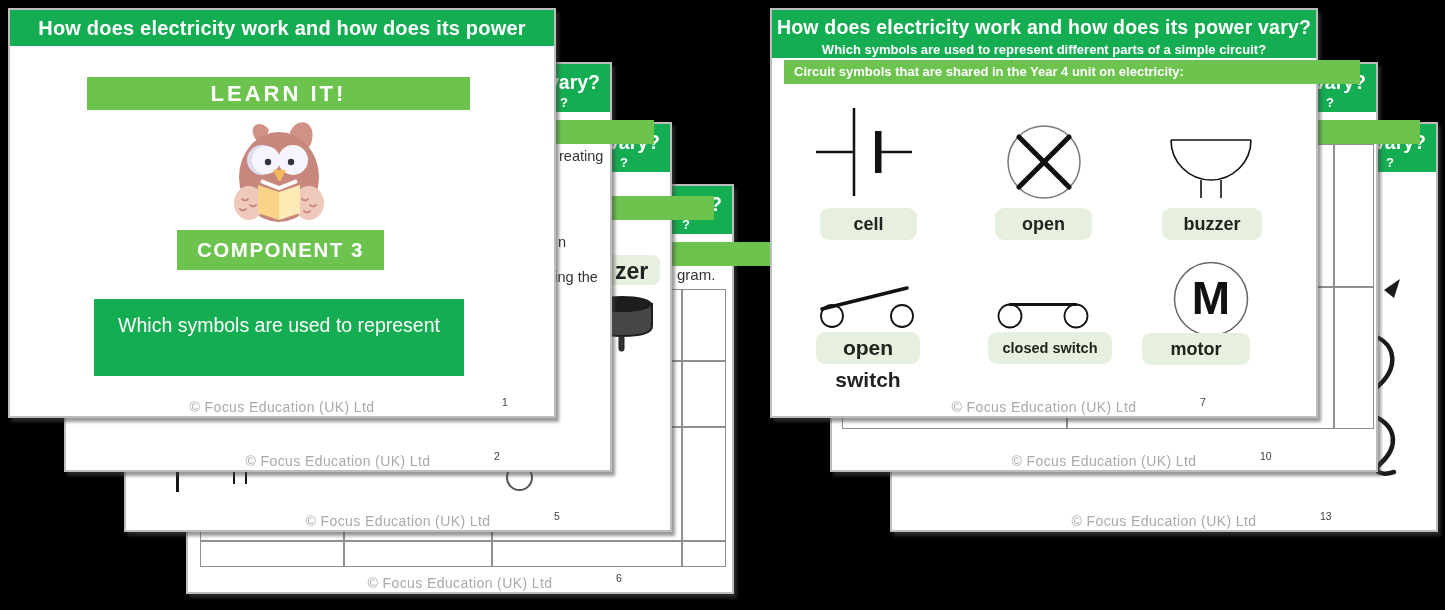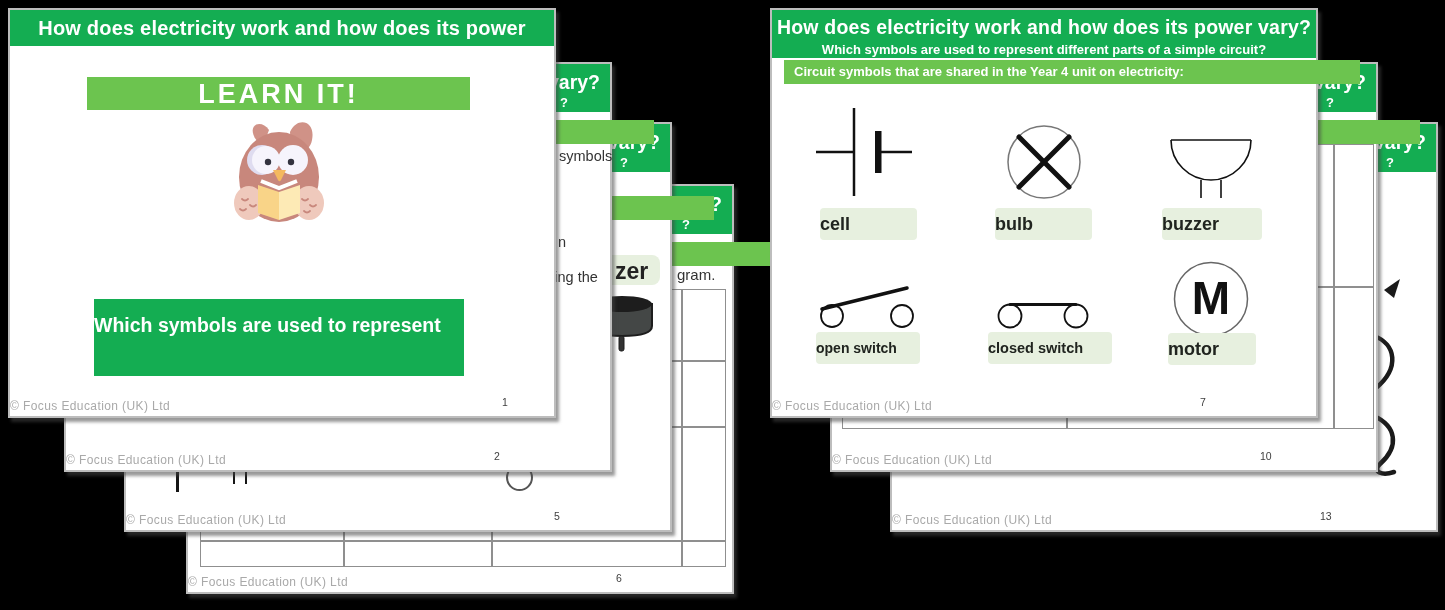--- a/index.html
+++ b/index.html
@@ -27,44 +27,44 @@
   .hdrb .stail{position:absolute;left:494px;top:31px;font-size:13px;font-weight:bold;color:#fff}
 
   
   .banner{position:absolute;left:12px;top:56px;width:576px;height:24px;background:#6cc44f;
           color:#fff;font-weight:bold;font-size:13px;line-height:24px;padding-left:10px;box-sizing:border-box;
           white-space:nowrap;overflow:hidden}
   .s7 .banner{top:50px}
   .s5 .banner{top:72px}
 
   
-  .copy{position:absolute;left:0;top:389px;width:100%;
-        font-size:12px;color:#a9a9a9;letter-spacing:.4px}
+  .copy{position:absolute;left:0;top:389px;width:100%;text-align:center;
+        font-size:14px;color:#a9a9a9;letter-spacing:.4px}
   .pnum{position:absolute;top:386px;left:428px;font-size:10.5px;color:#3e3e3e}
   .s1 .pnum{left:492px}
 
   
   .learn{position:absolute;left:77px;top:67px;width:383px;height:33px;background:#6cc44f;
-         color:#fff;font-weight:bold;font-size:27px;letter-spacing:3px;text-align:center;line-height:34px}
+         color:#fff;font-weight:bold;font-size:22px;letter-spacing:3px;text-align:center;line-height:34px}
   .owl{position:absolute;left:222px;top:109px;width:94px;height:104px}
   .comp{position:absolute;left:167px;top:220px;width:207px;height:40px;background:#6cc44f;
         color:#fff;font-weight:bold;font-size:20.5px;letter-spacing:1.5px;text-align:center;line-height:40px}
   .qbox{position:absolute;left:84px;top:289px;width:370px;height:77px;background:#14ad52;
-        color:#fff;font-weight:bold;font-size:19.5px;line-height:25.5px;text-align:left;
+        color:#fff;font-weight:normal;font-size:19.5px;line-height:25.5px;text-align:center;
         padding-top:14px;box-sizing:border-box}
 
   
-  .pill{position:absolute;background:#e7f0df;border-radius:4px;color:#20241f;
-        font-weight:600;height:32px;line-height:32px;font-size:18px}
+  .pill{position:absolute;background:#e7f0df;border-radius:9px;color:#20241f;
+        font-weight:600;text-align:center;height:32px;line-height:32px;font-size:18px}
   .pill-cell{left:48px;top:198px;width:97px}
   .pill-bulb{left:223px;top:198px;width:97px}
   .pill-buzzer{left:390px;top:198px;width:100px}
-  .pill-open{left:44px;top:322px;width:104px;font-size:14px}
+  .pill-open{left:44px;top:322px;width:104px;font-size:21px}
   .pill-closed{left:216px;top:322px;width:124px;font-size:14.5px}
-  .pill-motor{left:396px;top:323px;width:88px}
+  .pill-motor{left:370px;top:323px;width:108px}
   .sym{position:absolute}
 
   
   .frag{position:absolute;color:#333;font-size:14.5px}
   .s2 .f1{left:493px;top:84px}
   .s2 .f2{left:492px;top:170px}
   .s2 .f3{left:481px;top:205px}
   .s6 .gfrag{left:489px;top:80px;font-size:15px}
   .s5 .pillfrag{position:absolute;left:430px;top:131px;width:104px;height:30px;background:#e7f0df;border-radius:8px}
   .s5 .zer{position:absolute;left:489px;top:134px;font-size:23px;font-weight:600;color:#222}
@@ -127,21 +127,21 @@
     <div class="copy">© Focus Education (UK) Ltd</div>
     <div class="pnum">5</div>
   </div>
 
   <div class="slide s2">
     <div class="hdrb">
       <span class="tail">vary?</span>
       <span class="stail">?</span>
     </div>
     <div class="banner"></div>
-    <span class="frag f1">symbols</span>
+    <span class="frag f1">reating</span>
     <span class="frag f2">n</span>
     <span class="frag f3">sing the</span>
     <div class="copy">© Focus Education (UK) Ltd</div>
     <div class="pnum">2</div>
   </div>
 
   <div class="slide s1">
     <div class="hdr1">How does electricity work and how does its power vary?</div>
     <div class="learn">LEARN IT!</div>
     <svg class="owl" viewBox="0 0 94 104">
@@ -161,20 +161,21 @@
           <path d="M18,86 q3,3 6,0"></path>
           <path d="M8,90 q3,3 6,0"></path>
         <path d="M70,80 q3,3 6,0"></path>
           <path d="M78,86 q3,3 6,0"></path>
           <path d="M72,92 q3,3 6,0"></path>
       </g>
       <path d="M29,62 L47,69 L65,62" stroke="#fff" stroke-width="4" fill="none"></path>
       <path d="M26,66 L47,73 L47,101 L26,94 Z" fill="#f9d488"></path>
       <path d="M68,66 L47,73 L47,101 L68,94 Z" fill="#fdeab5"></path>
     </svg>
+    <div class="comp">COMPONENT 3</div>
     <div class="qbox">
       <div>Which symbols are used to represent</div>
     </div>
     <div class="copy">© Focus Education (UK) Ltd</div>
     <div class="pnum">1</div>
   </div>
 
   <div class="slide s13">
     <div class="hdrb">
       <span class="tail">vary?</span>
@@ -237,21 +238,21 @@
       <circle cx="22" cy="23" r="11.5" stroke="#111" stroke-width="1.8" fill="none"></circle>
       <circle cx="88" cy="23" r="11.5" stroke="#111" stroke-width="1.8" fill="none"></circle>
       <line x1="22" y1="11.5" x2="88" y2="11.5" stroke="#111" stroke-width="3" stroke-linecap="round"></line>
     </svg>
     <svg class="sym" style="left:399px;top:249px" width="80" height="80" viewBox="0 0 80 80">
       <circle cx="40" cy="40" r="36.5" stroke="#666" stroke-width="1.5" fill="none"></circle>
       <text x="40" y="55" text-anchor="middle" font-size="46" font-weight="bold" fill="#111">M</text>
     </svg>
 
     <div class="pill pill-cell">cell</div>
-    <div class="pill pill-bulb">bulb</div>
+    <div class="pill pill-bulb">open</div>
     <div class="pill pill-buzzer">buzzer</div>
     <div class="pill pill-open">open switch</div>
     <div class="pill pill-closed">closed switch</div>
     <div class="pill pill-motor">motor</div>
 
     <div class="copy">© Focus Education (UK) Ltd</div>
     <div class="pnum">7</div>
   </div>
 
 </div>

